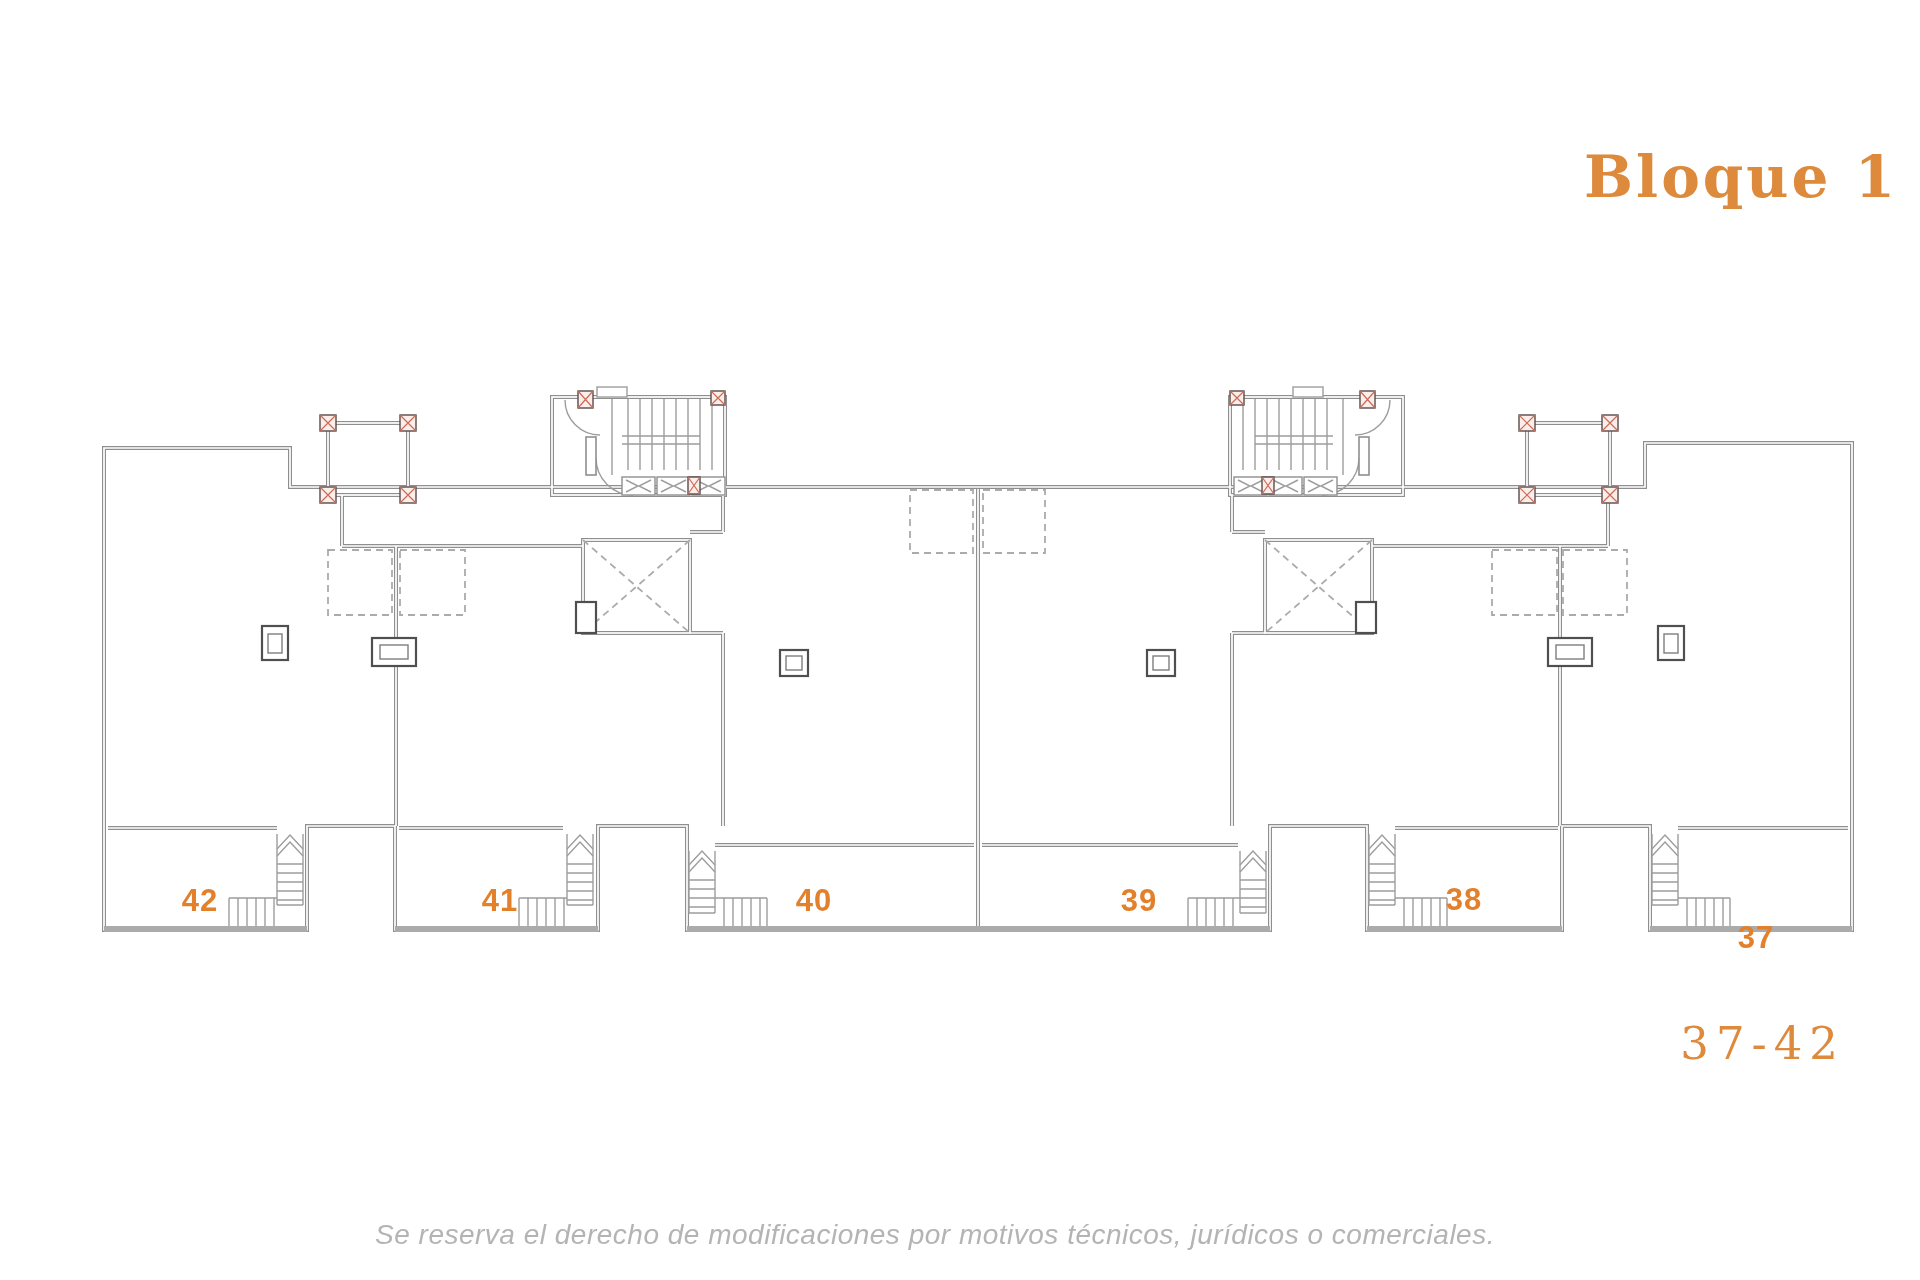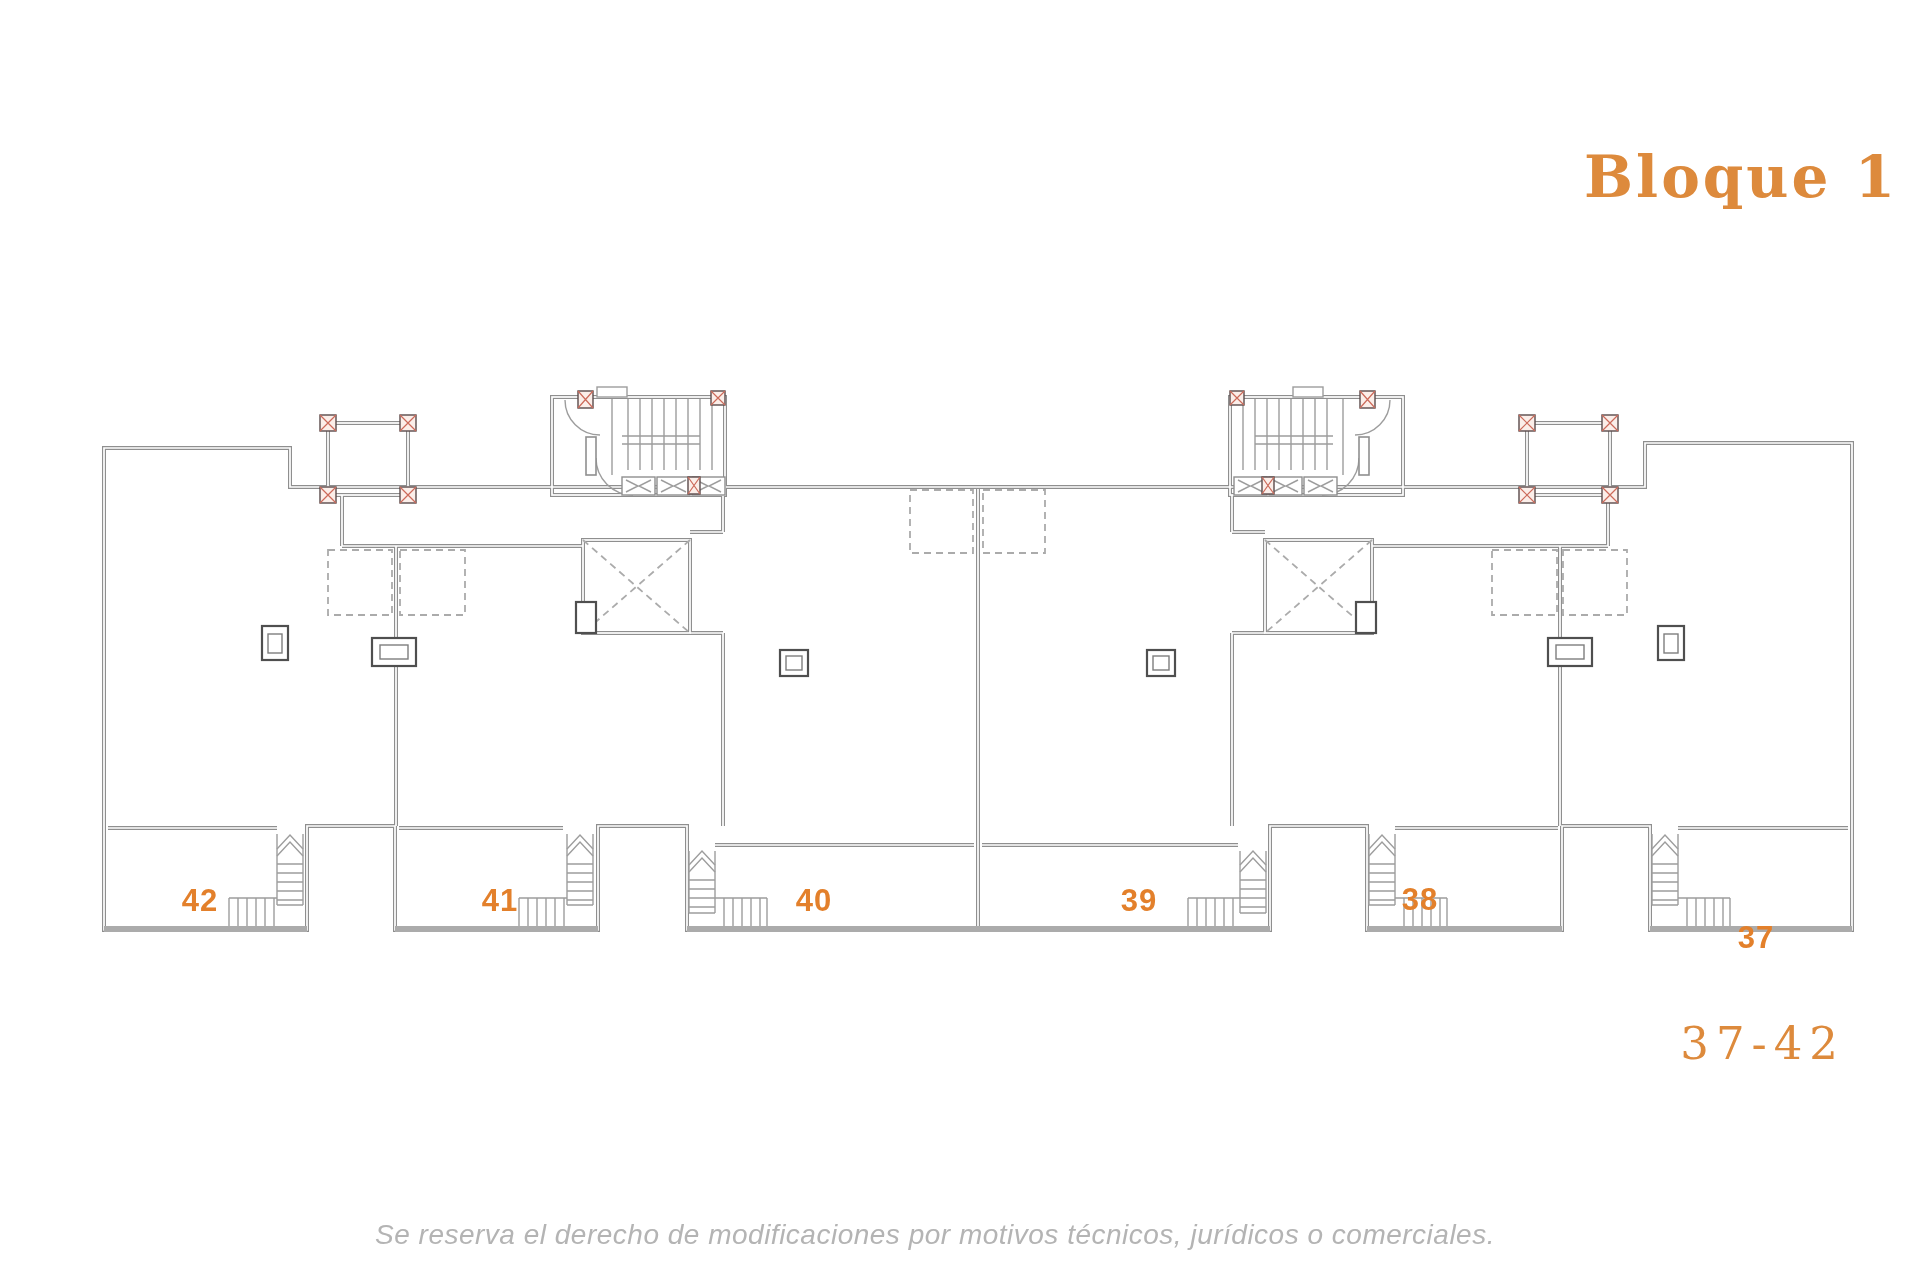--- a/index.html
+++ b/index.html
@@ -222,21 +222,21 @@
     </g>
   </g>
 </svg>
 
 <div class="block-title">Bloque 1</div>
 
 <div class="unit-label" style="left:200px;top:901px;">42</div>
 <div class="unit-label" style="left:500px;top:901px;">41</div>
 <div class="unit-label" style="left:814px;top:901px;">40</div>
 <div class="unit-label" style="left:1139px;top:901px;">39</div>
-<div class="unit-label" style="left:1420px;top:900px;">38</div>
+<div class="unit-label" style="left:1464px;top:900px;">38</div>
 <div class="unit-label" style="left:1756px;top:898px;margin-top:40px;">37</div>
 
 <div class="solarium">
   <span class="l2">37-42</span>
 </div>
 
 <div class="disclaimer">
   <div>Se reserva el derecho de modificaciones por motivos técnicos, jurídicos o comerciales.</div>
 </div>
 

